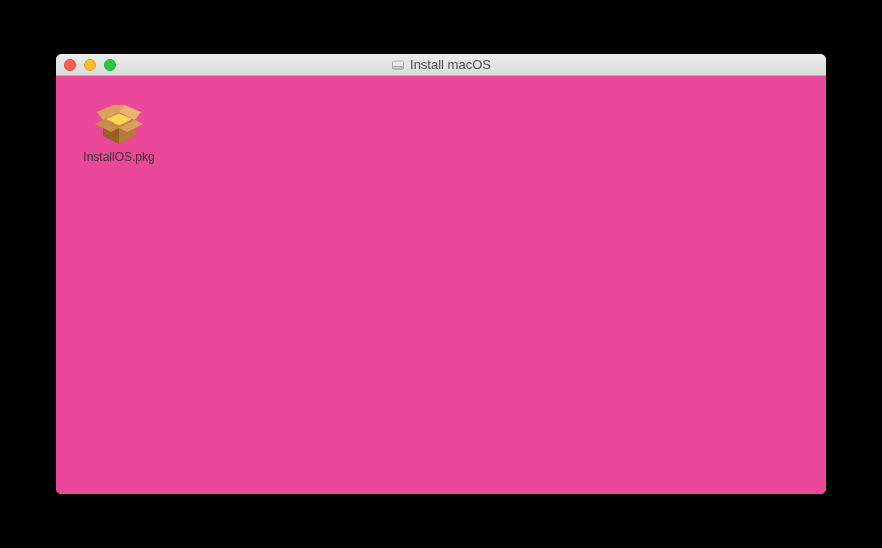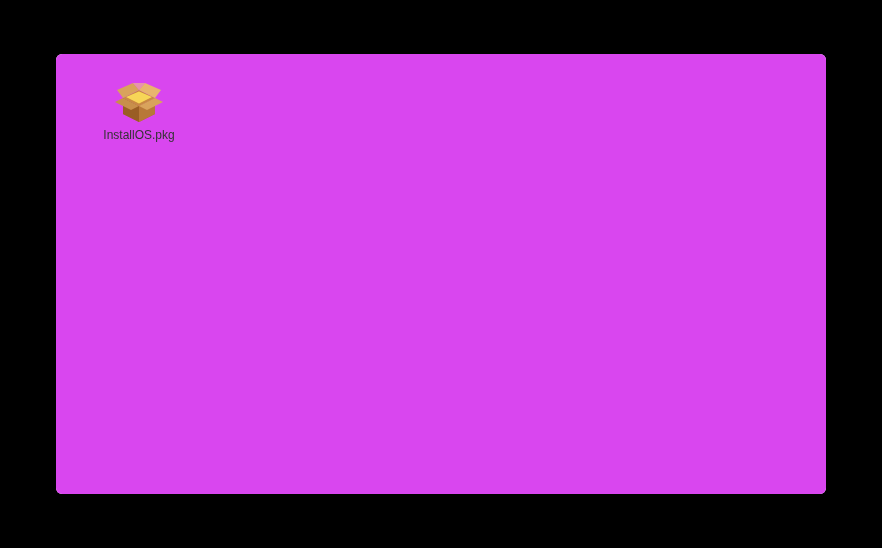--- a/index.html
+++ b/index.html
@@ -65,22 +65,22 @@
     }
     .disk-icon-small {
       width: 14px;
       height: 14px;
       display: inline-flex;
       align-items: center;
       justify-content: center;
     }
     .content {
       flex: 1;
-      background: #d946ef;
-      padding: 18px 33px;
+      background: #ec4899;
+      padding: 18px 13px;
       display: flex;
       flex-wrap: wrap;
       align-content: flex-start;
     }
     .file-item {
       width: 100px;
       display: flex;
       flex-direction: column;
       align-items: center;
       gap: 4px;
@@ -99,20 +99,37 @@
       font-size: 12px;
       color: #333;
       text-align: center;
       white-space: nowrap;
     }
   </style>
 </head>
 <body>
 
 <div class="window">
+  <div class="titlebar">
+    <div class="traffic-lights">
+      <div class="traffic-light tl-close"></div>
+      <div class="traffic-light tl-min"></div>
+      <div class="traffic-light tl-max"></div>
+    </div>
+    <div class="title-center">
+      <span class="disk-icon-small">
+        <svg width="14" height="14" viewBox="0 0 14 14">
+          <rect x="1.5" y="3" width="11" height="8" rx="1" fill="#e8e8e8" stroke="#999" stroke-width="0.7"></rect>
+          <rect x="1.5" y="8.5" width="11" height="2.5" rx="1" fill="#d0d0d0" stroke="#999" stroke-width="0.7"></rect>
+          <circle cx="10.5" cy="9.8" r="0.6" fill="#888"></circle>
+        </svg>
+      </span>
+      <span class="title-text">Install macOS</span>
+    </div>
+  </div>
   <div class="content">
     <div class="file-item">
       <div class="file-icon">
         <svg width="52" height="48" viewBox="0 0 52 48">
 
           <path d="M 10 22 L 26 30 L 42 22 L 42 38 L 26 46 L 10 38 Z" fill="#a86a2e"></path>
           <path d="M 10 22 L 26 30 L 26 46 L 10 38 Z" fill="#9a5d24"></path>
           <path d="M 42 22 L 26 30 L 26 46 L 42 38 Z" fill="#b87838"></path>
 
           <path d="M 10 22 L 26 14 L 42 22 L 26 30 Z" fill="#c98a42"></path>

